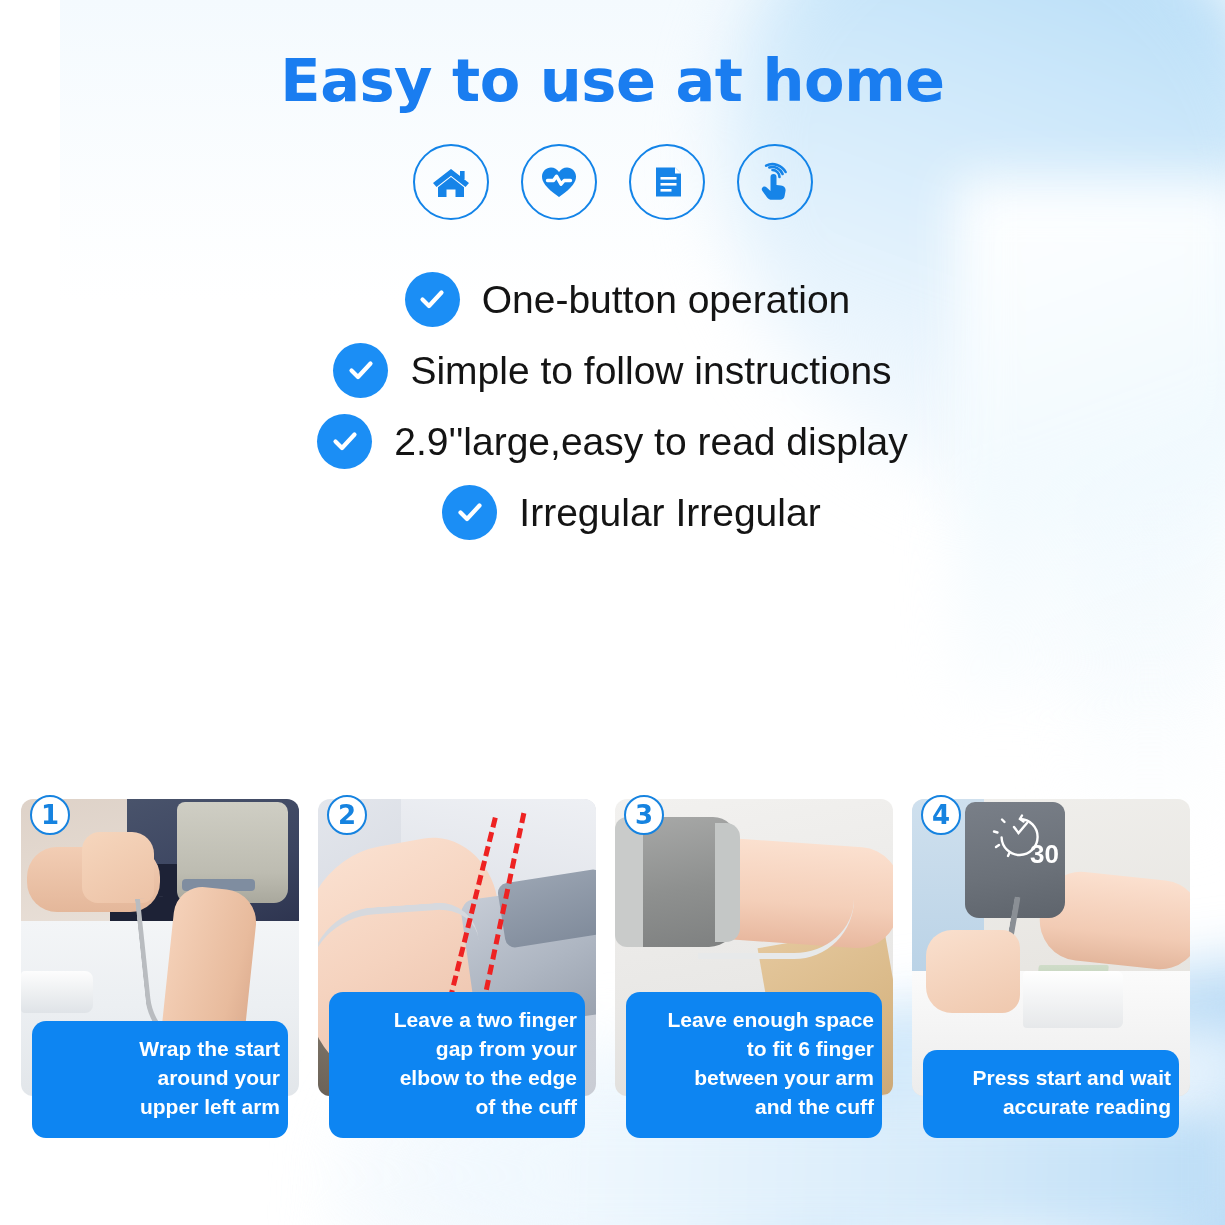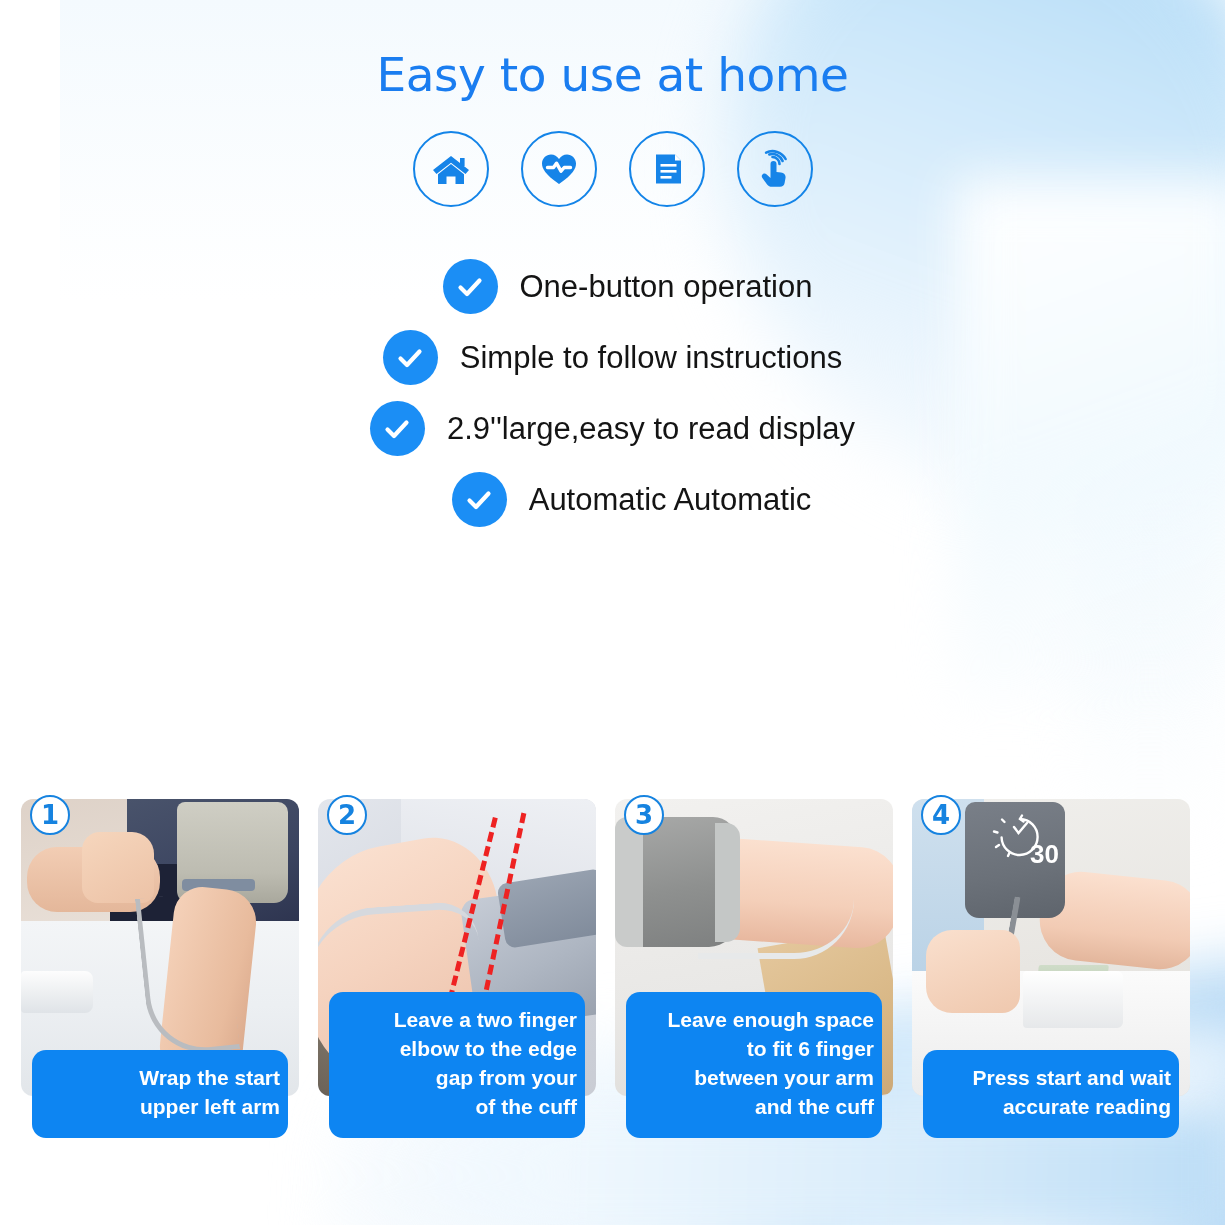--- a/index.html
+++ b/index.html
@@ -47,22 +47,22 @@
   .bg-topmid {
     position:absolute; left:60px; top:0; width:900px; height:300px;
     background:linear-gradient(180deg,#f4fafe 0%,rgba(255,255,255,0) 100%);
   }
 
   .page { position:relative; z-index:2; width:1225px; height:1225px; }
 
   
   .title {
     text-align:center;
-    font-size:47px;
-    font-weight:normal;
+    font-size:59px;
+    font-weight:bold;
     letter-spacing:-0.5px;
     color:#1A7DF0;
     padding-top:50px;
     line-height:1.05;
     font-family:"DejaVu Sans", sans-serif;
   }
 
   
   .icon-row {
     display:flex; justify-content:center; align-items:center;
@@ -80,21 +80,21 @@
   .feature-row {
     display:flex; align-items:center; justify-content:center;
     gap:22px; margin-bottom:16px;
   }
   .check {
     width:55px; height:55px; border-radius:50%;
     background:#1B8EF5; flex:0 0 auto;
     display:flex; align-items:center; justify-content:center;
   }
   .feature-text {
-    font-size:31px; color:#141414; line-height:1.22;
+    font-size:39px; color:#141414; line-height:1.22;
     font-family:"Liberation Sans", sans-serif;
   }
   .feature-text .ln { display:block; }
   .fr-1 { padding-left:30px; }
   .fr-2 { padding-left:0px; }
   .fr-3 { padding-left:0px; }
   .fr-4 { padding-left:38px; }
   .fr-4 .feature-text { text-align:center; }
 
   
@@ -316,21 +316,21 @@
       </div>
     </div>
 
     <div class="feature-row fr-4">
       <div class="check">
         <svg width="34" height="34" viewBox="0 0 34 34">
           <path d="M7.5 17.5 L14 24 L26.5 10.5" fill="none" stroke="#ffffff" stroke-width="4.2" stroke-linecap="round" stroke-linejoin="round"></path>
         </svg>
       </div>
       <div class="feature-text">
-        <span class="ln">Automatic Automatic</span>
+        <span class="ln">Irregular Irregular</span>
       </div>
     </div>
 
   </div>
 
   <div class="steps">
 
     <div class="step">
       <div class="photo">
         <div class="layer c1-bgwall"></div>
@@ -341,41 +341,42 @@
         <div class="layer c1-cuffband"></div>
         <div class="layer c1-hand"></div>
         <div class="layer c1-table"></div>
         <div class="layer c1-forearm"></div>
         <div class="layer c1-tube"></div>
         <div class="layer c1-monitor"></div>
       </div>
       <div class="badge">1</div>
       <div class="caption">
         <span class="ln">Wrap the start</span>
+        <span class="ln">around your</span>
         <span class="ln">upper left arm</span>
       </div>
     </div>
 
     <div class="step">
       <div class="photo">
         <div class="layer c2-sheet"></div>
         <div class="layer c2-sheet2"></div>
         <div class="layer c2-dark"></div>
         <div class="layer c2-arm"></div>
         <div class="layer c2-cuff"></div>
         <div class="layer c2-cuff2"></div>
         <div class="layer c2-tube"></div>
         <div class="layer c2-dash1"></div>
         <div class="layer c2-dash2"></div>
       </div>
       <div class="badge">2</div>
       <div class="caption">
         <span class="ln">Leave a two finger</span>
+        <span class="ln">gap from your</span>
         <span class="ln">elbow to the edge</span>
-        <span class="ln">gap from your</span>
         <span class="ln">of the cuff</span>
       </div>
     </div>
 
     <div class="step">
       <div class="photo">
         <div class="layer c3-wall"></div>
         <div class="layer c3-wood"></div>
         <div class="layer c3-arm"></div>
         <div class="layer c3-cuff"></div>

